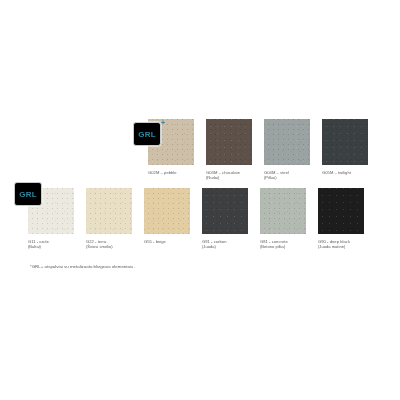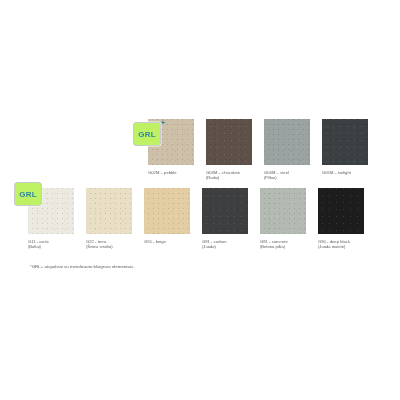--- a/index.html
+++ b/index.html
@@ -88,21 +88,21 @@
     font-size: 4.1px;
     line-height: 5.4px;
     color: #5d5d5d;
     white-space: nowrap;
   }
 
   
   .grl-badge {
     position: absolute;
     box-sizing: border-box;
-    background: #bef264;
+    background: #000000;
     border: 1px solid #c9ccce;
     border-radius: 3px;
     box-shadow: 0 0 0 0.5px rgba(255,255,255,.9);
     display: flex;
     align-items: center;
     justify-content: center;
     z-index: 5;
   }
   #badge-grl-plus {
     left: 133px;

